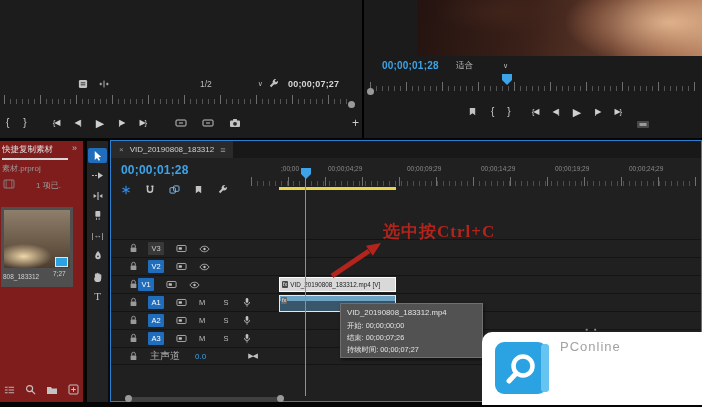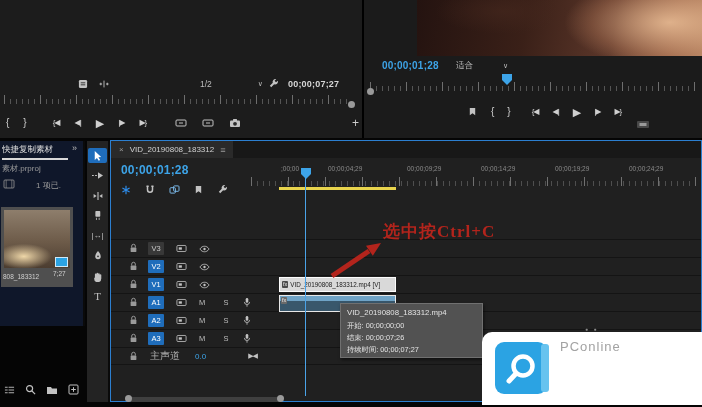--- a/index.html
+++ b/index.html
@@ -34,21 +34,21 @@
       radial-gradient(ellipse 90px 30px at 30% 20%, rgba(70,40,30,.6), transparent 75%),
       linear-gradient(100deg,#241310 0%,#3a2018 38%,#5c372a 68%,#9c6a4e 88%,#b98a68 100%);}
   .prog-ruler{left:6px;top:82px;width:328px;height:9px;}
   .tc{font-weight:bold;letter-spacing:.2px;}
   .tc-blue{color:#3da4e8;}
   .dd{display:flex;align-items:center;gap:14px;font-size:8.5px;color:#bdbdbd;}
   .playhead-cap{width:10px;height:11px;background:#3da4e8;
     clip-path:polygon(0 0,100% 0,100% 55%,50% 100%,0 55%);}
 
   
-  .proj-panel{left:0;top:141px;width:85px;height:185px;background:#0f172a;border-right:2px solid #0a0a0a;}
+  .proj-panel{left:0;top:141px;width:85px;height:261px;background:#7f1d1d;border-right:2px solid #0a0a0a;}
   .proj-tab{font-size:8.5px;color:#e0e0e0;white-space:nowrap;overflow:hidden;border-bottom:2px solid #d8d8d8;padding-bottom:2px;}
   .thumb-wrap{background:#4f4f4f;}
   .thumb-img{background:
       radial-gradient(ellipse 40px 18px at 30% 80%, rgba(255,230,180,.9), transparent 70%),
       linear-gradient(180deg,#8e7e6c 0%,#6d5b49 55%,#4c3d30 100%);}
   .badge-blue{background:#2ba3e3;border:1px solid #cfe9f8;}
 
   
   .tools{left:87px;top:141px;width:23px;height:261px;background:#232323;border-right:2px solid #0a0a0a;
          display:flex;flex-direction:column;align-items:center;padding-top:7px;gap:5px;}
@@ -441,21 +441,21 @@
             <use href="#i-eye"></use>
           </svg>
         </span>
     </div>
     <div class="trow" style="top:134px">
       <span class="ic" style="margin-left:18px;color:#9a9a9a">
           <svg width="9" height="11">
             <use href="#i-lock"></use>
           </svg>
         </span>
-      <span class="tlabel sel" style="margin-left:10px">V1</span>
+      <span class="tlabel sel" style="">V1</span>
       <span class="ic" style="margin-left:12px">
           <svg width="11" height="9">
             <use href="#i-target"></use>
           </svg>
         </span>
       <span class="ic" style="margin-left:12px">
           <svg width="11" height="8">
             <use href="#i-eye"></use>
           </svg>
         </span>

